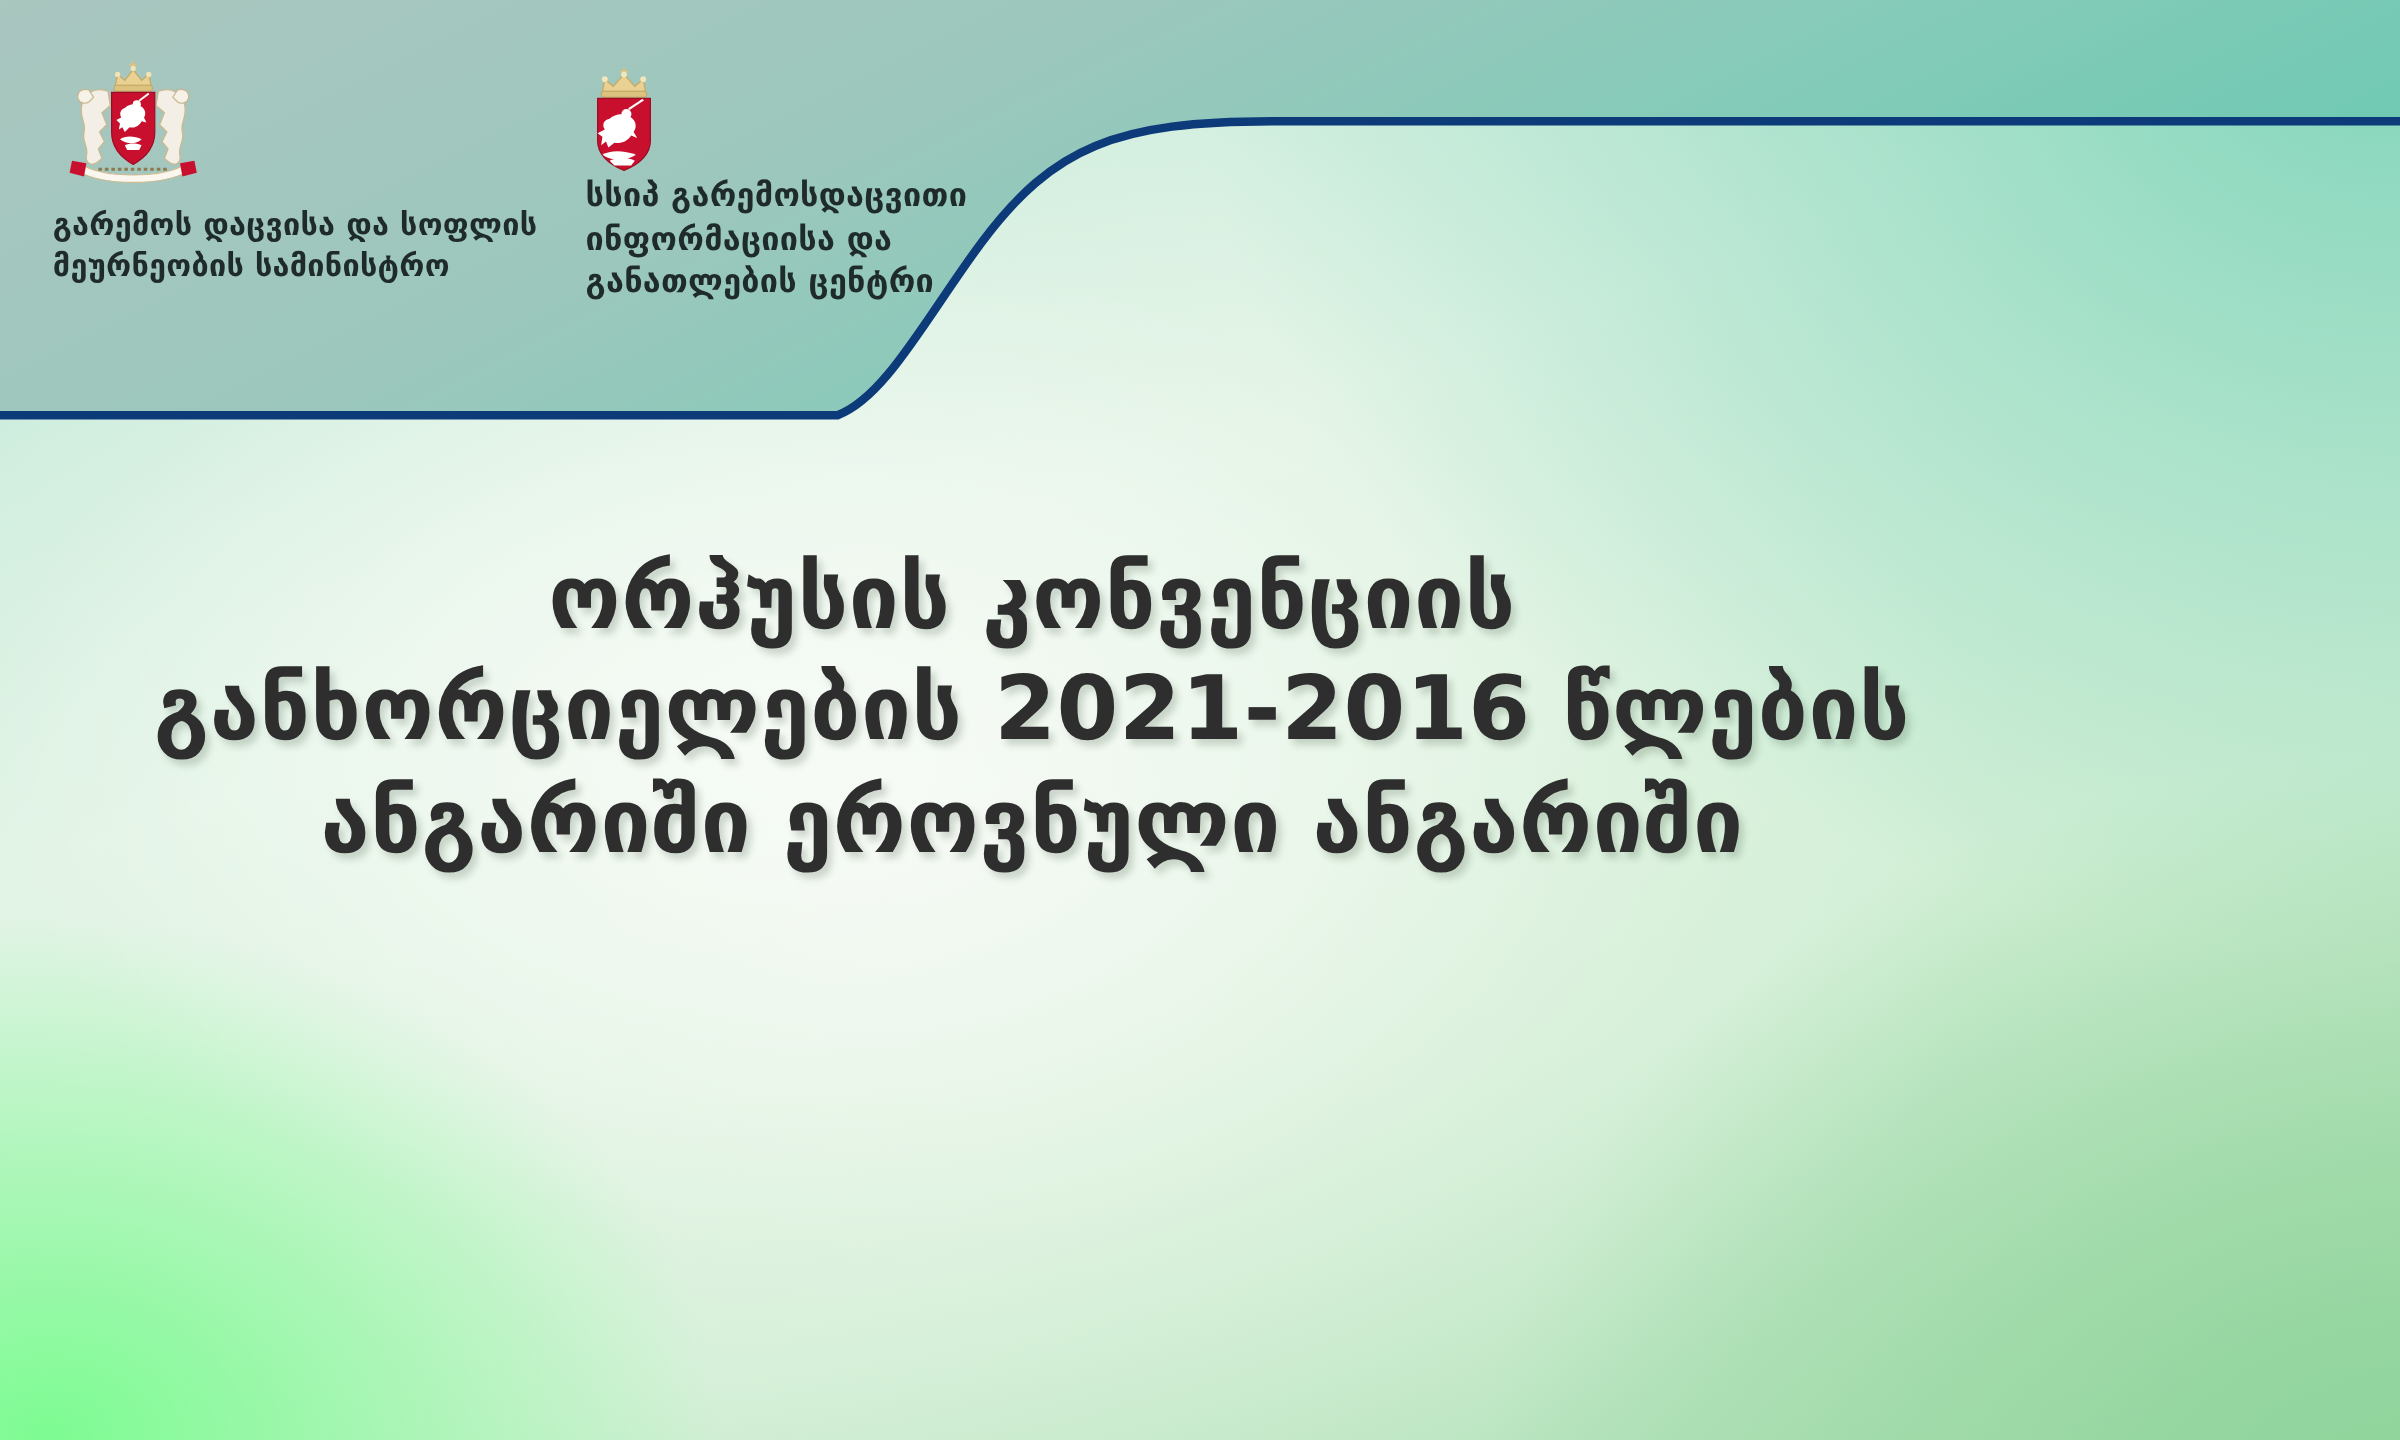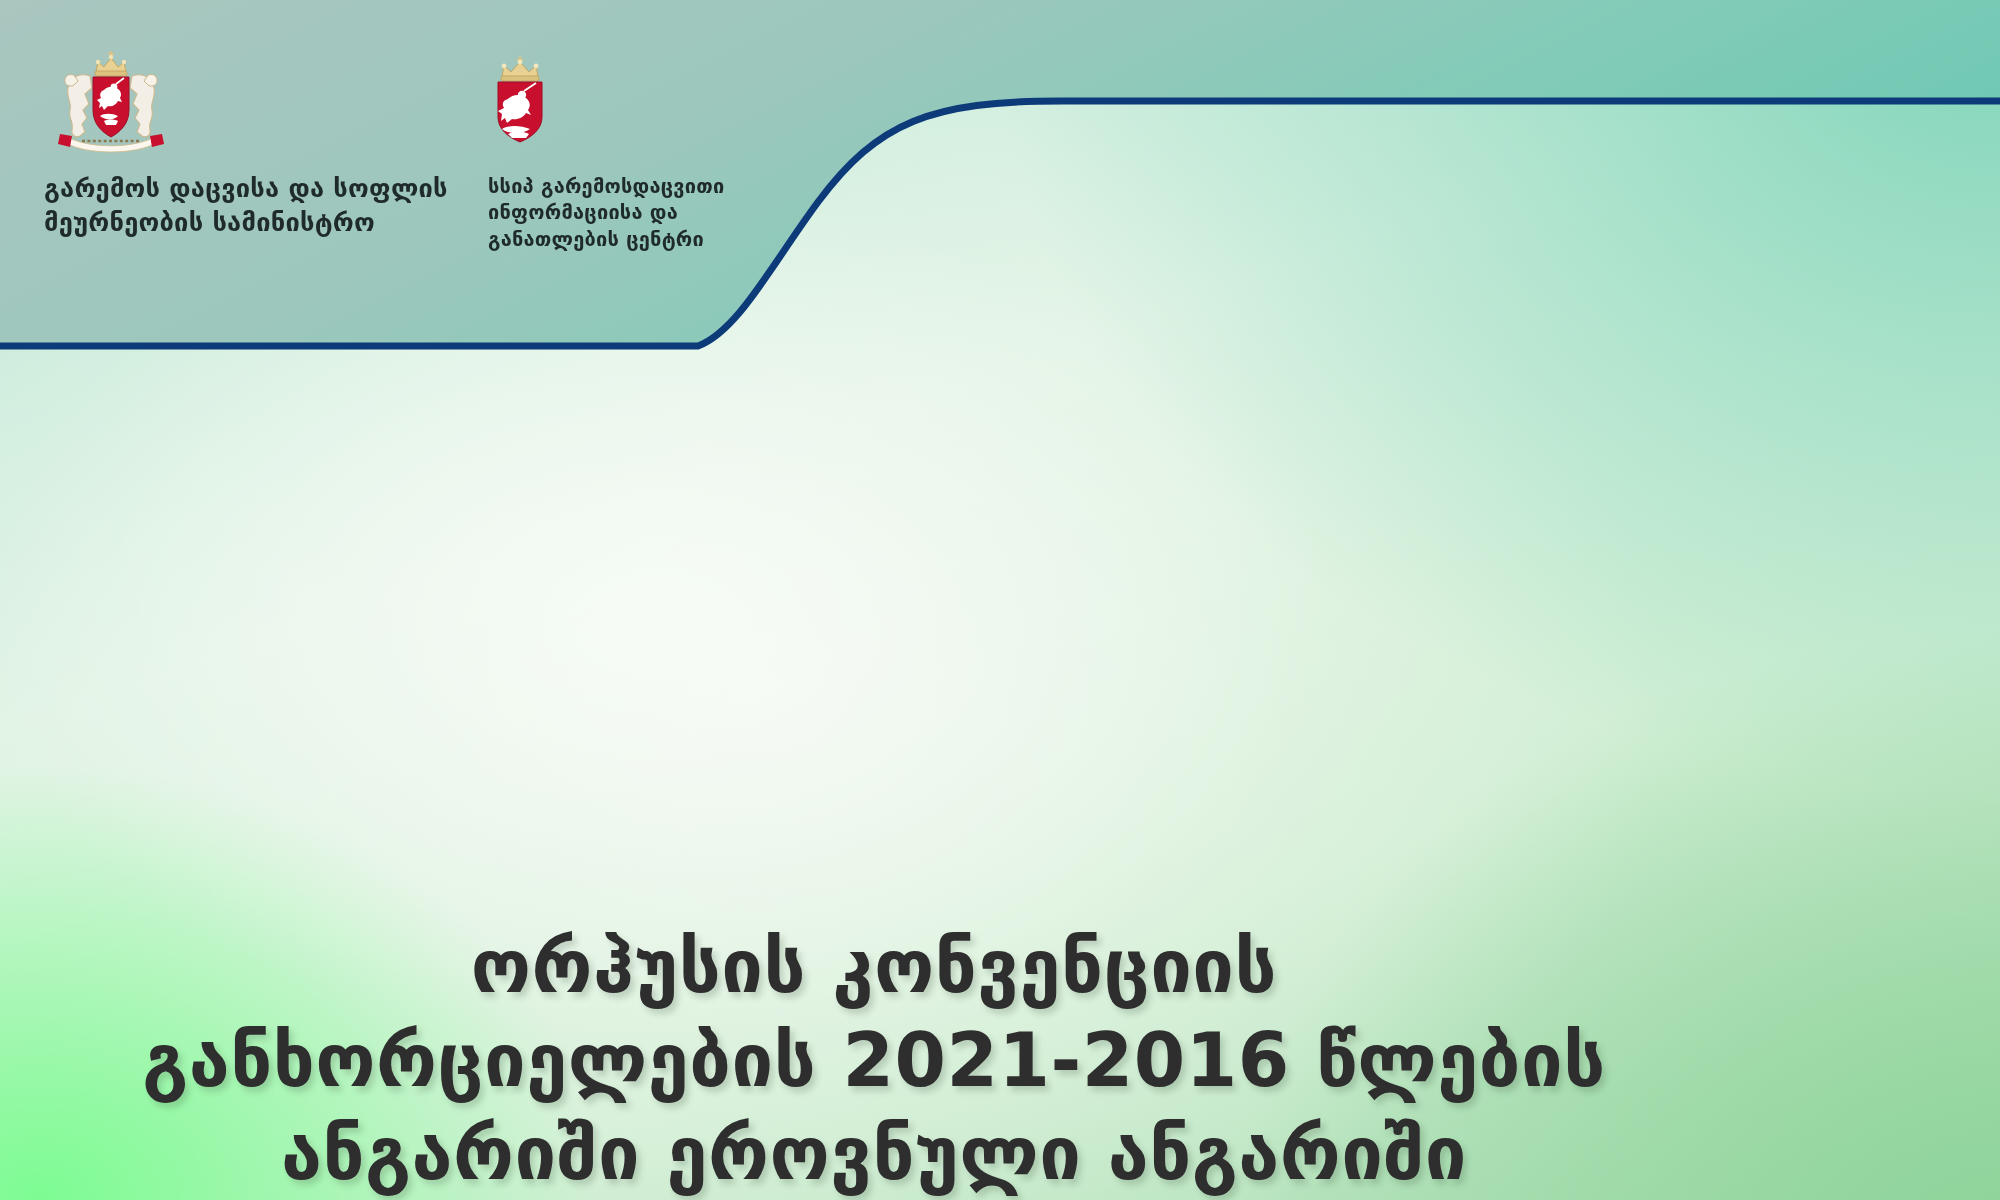--- a/index.html
+++ b/index.html
@@ -69,33 +69,33 @@
     font-weight: 700;
     letter-spacing: 0.2px;
     line-height: 1.32;
     white-space: pre-line;
   }
   .logo-block.ministry .org-name {
     font-size: 25.5px;
     margin-top: 16px;
   }
   .logo-block.center .org-name {
-    font-size: 20px;
-    margin-top: 30px;
+    font-size: 27px;
+    margin-top: 3px;
   }
 
   
   .title-area {
     position: absolute;
-    left: 16px;
+    left: 2px;
     top: 0;
     width: 1716px;
     height: 1200px;
     display: flex;
-    align-items: flex-end;
+    align-items: center;
     justify-content: center;
   }
   .title-stack {
     margin-top: -16px;
     text-align: center;
     color: #2e2e2e;
     font-weight: 800;
     font-size: 74px;
     line-height: 1.26;
     letter-spacing: 0.5px;

